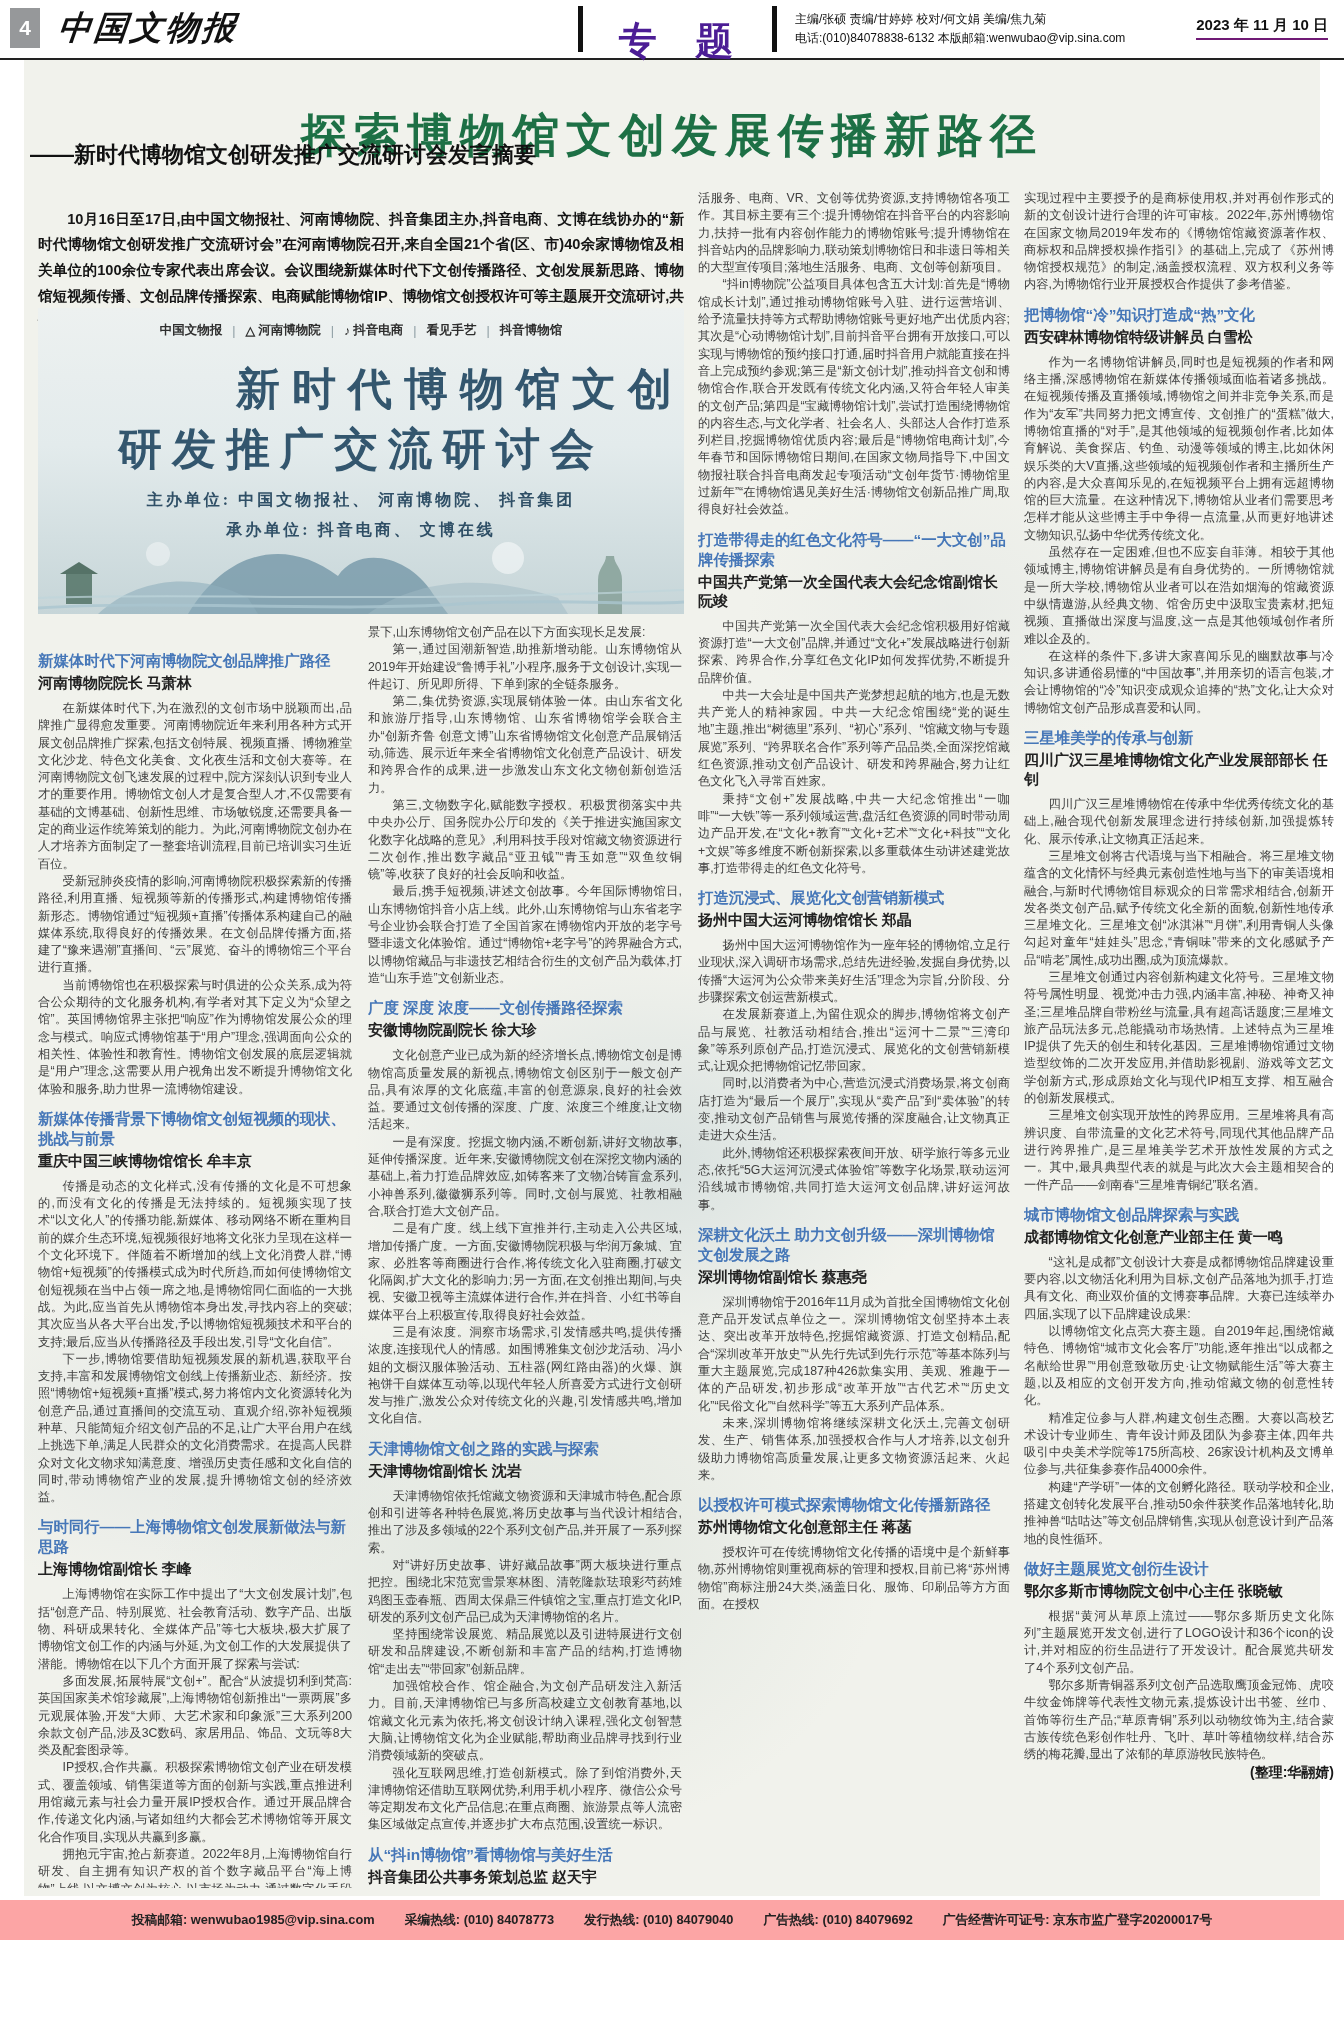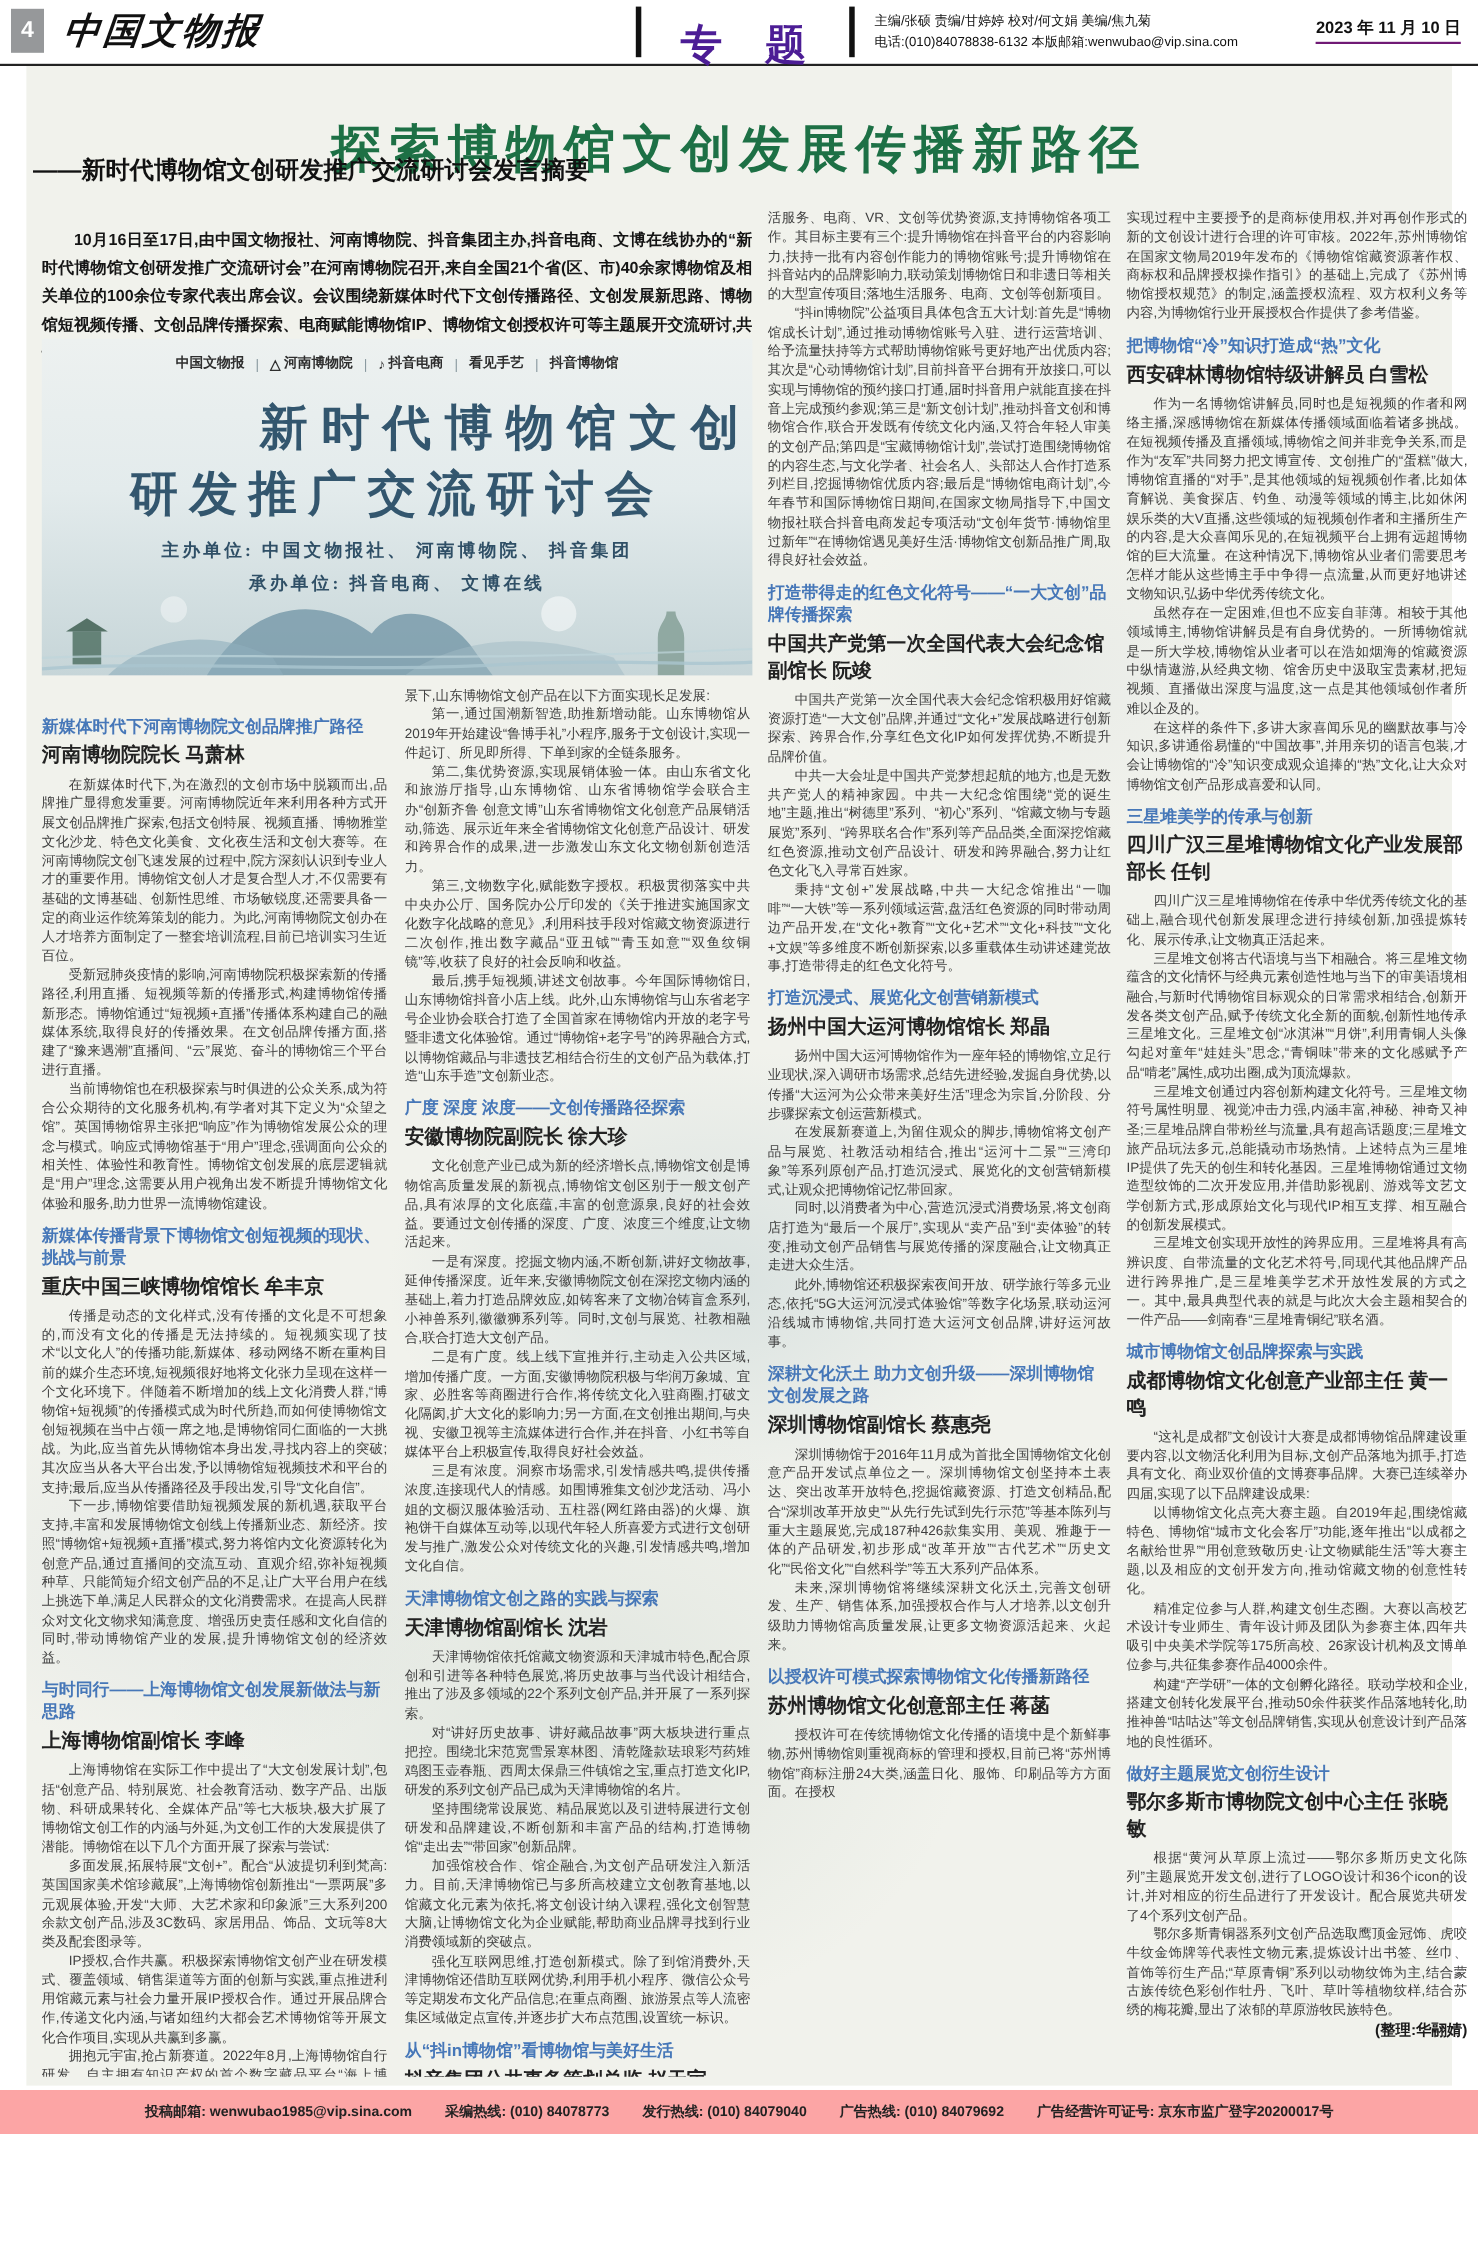--- a/index.html
+++ b/index.html
@@ -54,21 +54,21 @@
   .poster-scene{position:absolute;left:0;bottom:0;width:646px;height:86px;}
   
   .news-col{position:absolute;overflow:hidden;}
   .col1{left:38px;top:640px;width:314px;height:1248px;}
   .col2{left:368px;top:624px;width:314px;height:1264px;}
   .col3{left:698px;top:190px;width:312px;height:1698px;}
   .col4{left:1024px;top:190px;width:310px;height:1698px;}
   .body-para{font-size:12.3px;line-height:17.3px;text-align:justify;text-indent:2em;margin:0;color:#404040;}
   .noindent{text-indent:0;}
   .sec-head{color:#4677b8;font-size:15.4px;line-height:20px;font-weight:bold;margin:11px 0 3px;}
-  .sec-author{font-family:"Liberation Serif",serif;font-size:18px;color:#222;margin:0 0 7px;font-weight:bold;}
+  .sec-author{font-family:"Liberation Serif",serif;font-size:15px;color:#222;margin:0 0 7px;font-weight:bold;}
   .credit{font-size:14px;text-align:right;margin:0;color:#191919;font-weight:bold;}
   
   .page-footer{position:absolute;left:0px;top:1900px;width:1344px;height:40px;background:#fca5a5;
     display:flex;align-items:center;justify-content:center;gap:30px;}
   .footer-item{font-size:12.8px;color:#222;font-weight:bold;}
 </style>
 </head>
 <body>
 
 <div class="content-bg"></div>

